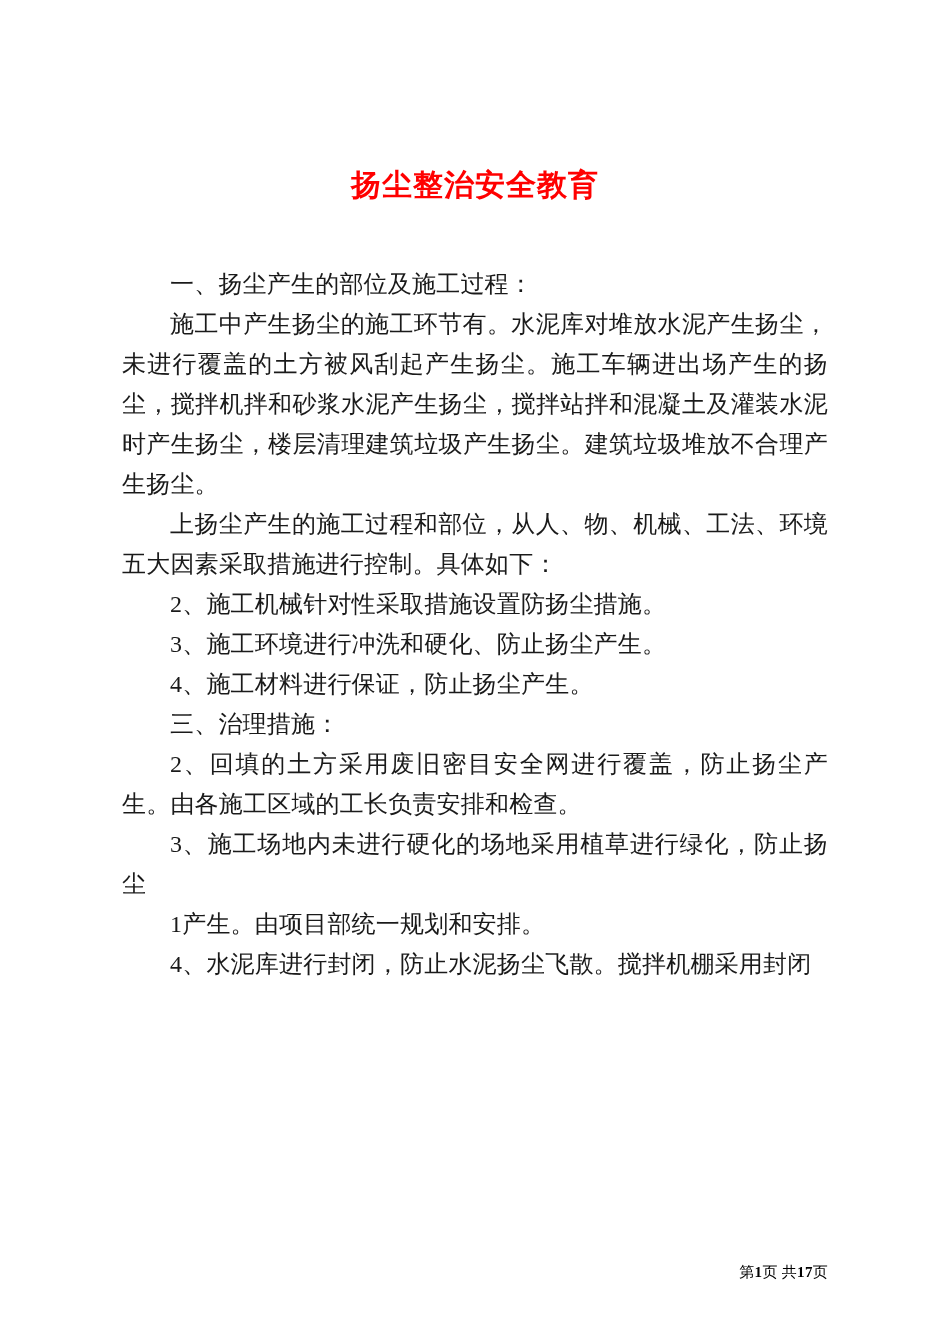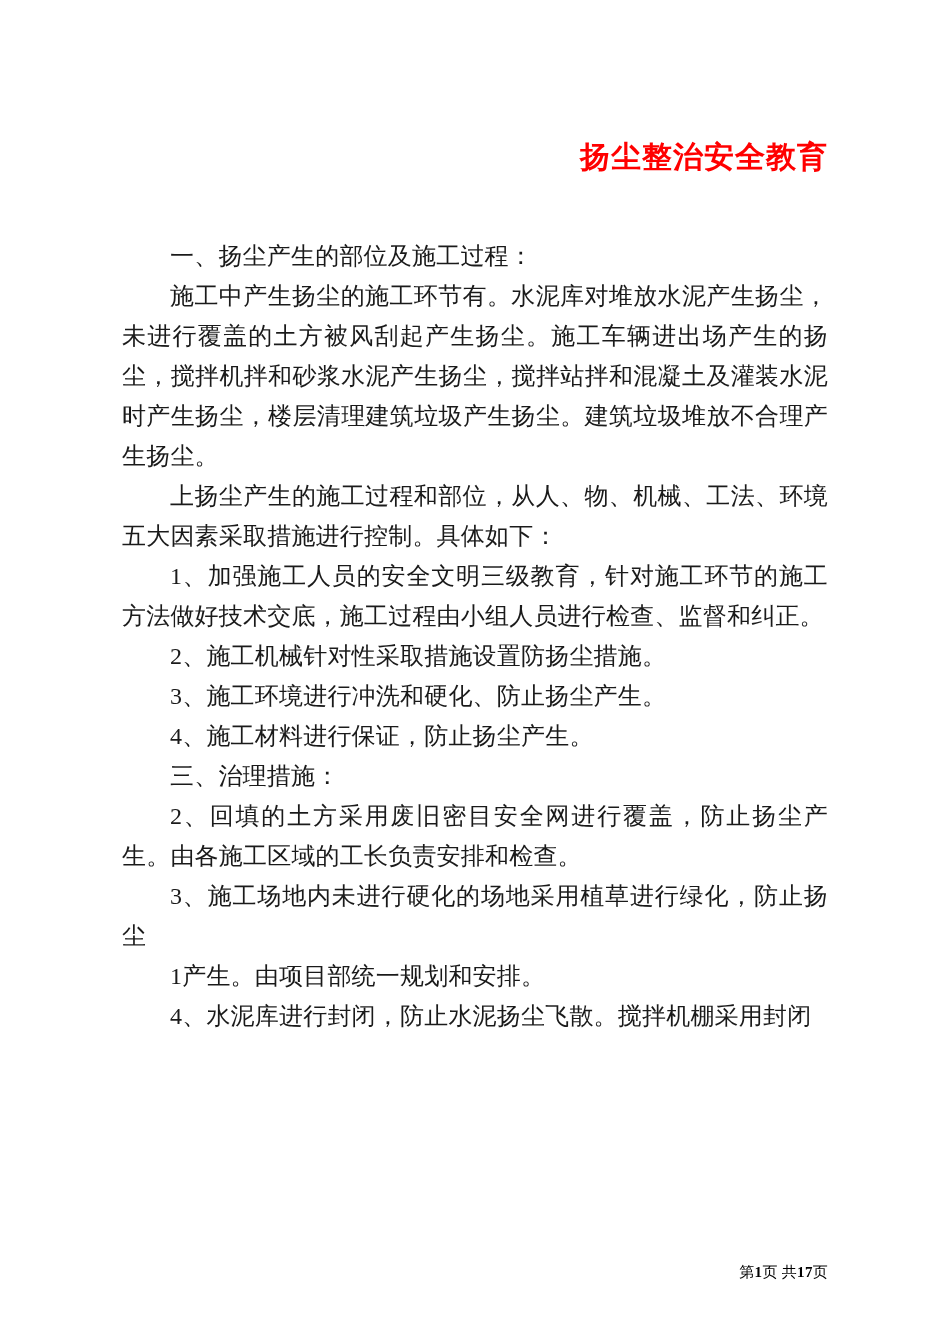--- a/index.html
+++ b/index.html
@@ -25,23 +25,23 @@
     top: 0;
     width: 950px;
     height: 1344px;
     box-sizing: border-box;
     padding: 90px 122px 0 122px;
   }
   .doc-title {
     color: #ff0000;
     font-weight: bold;
     font-size: 30px;
-    text-align: right;
+    text-align: center;
     letter-spacing: 1px;
-    margin: 46px 0 0 0;
+    margin: 74px 0 0 0;
     line-height: 1.4;
   }
   .body-block {
     margin-top: 58px;
   }
   .para {
     font-size: 24px;
     line-height: 40px;
     color: #1a1a1a;
     text-align: justify;
@@ -70,21 +70,20 @@
 
 <div class="page">
   <div class="page-inner">
 
     <div class="doc-title">扬尘整治安全教育</div>
 
     <div class="body-block">
       <p class="para indent">一、扬尘产生的部位及施工过程：</p>
       <p class="para indent">施工中产生扬尘的施工环节有。水泥库对堆放水泥产生扬尘，未进行覆盖的土方被风刮起产生扬尘。施工车辆进出场产生的扬尘，搅拌机拌和砂浆水泥产生扬尘，搅拌站拌和混凝土及灌装水泥时产生扬尘，楼层清理建筑垃圾产生扬尘。建筑垃圾堆放不合理产生扬尘。</p>
       <p class="para indent">上扬尘产生的施工过程和部位，从人、物、机械、工法、环境五大因素采取措施进行控制。具体如下：</p>
-      <p class="para indent">1、加强施工人员的安全文明三级教育，针对施工环节的施工方法做好技术交底，施工过程由小组人员进行检查、监督和纠正。</p>
       <p class="para indent">2、施工机械针对性采取措施设置防扬尘措施。</p>
       <p class="para indent">3、施工环境进行冲洗和硬化、防止扬尘产生。</p>
       <p class="para indent">4、施工材料进行保证，防止扬尘产生。</p>
       <p class="para indent">三、治理措施：</p>
       <p class="para indent">2、回填的土方采用废旧密目安全网进行覆盖，防止扬尘产生。由各施工区域的工长负责安排和检查。</p>
       <p class="para indent">3、施工场地内未进行硬化的场地采用植草进行绿化，防止扬尘</p>
       <p class="para indent">1产生。由项目部统一规划和安排。</p>
       <p class="para indent">4、水泥库进行封闭，防止水泥扬尘飞散。搅拌机棚采用封闭</p>
     </div>
 

